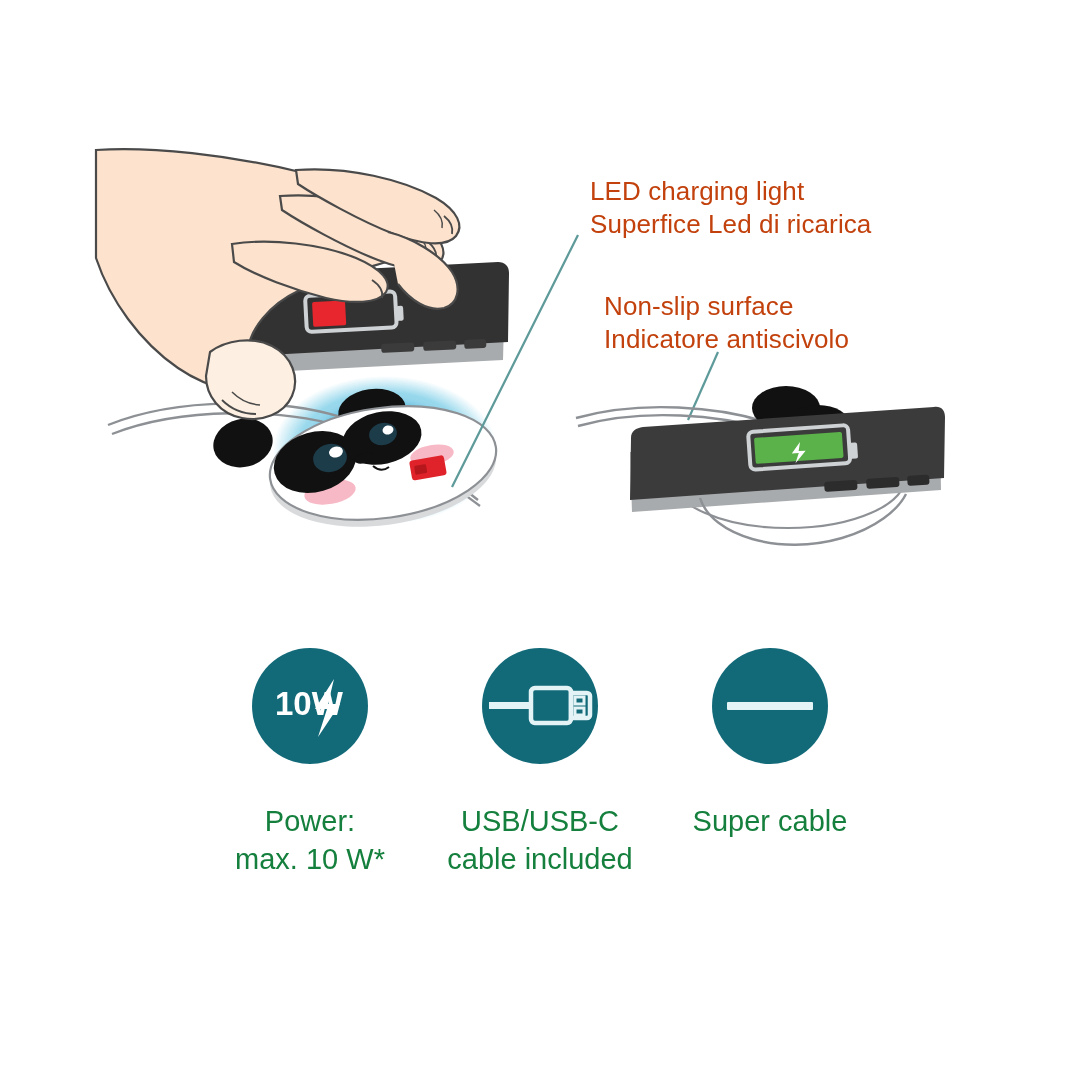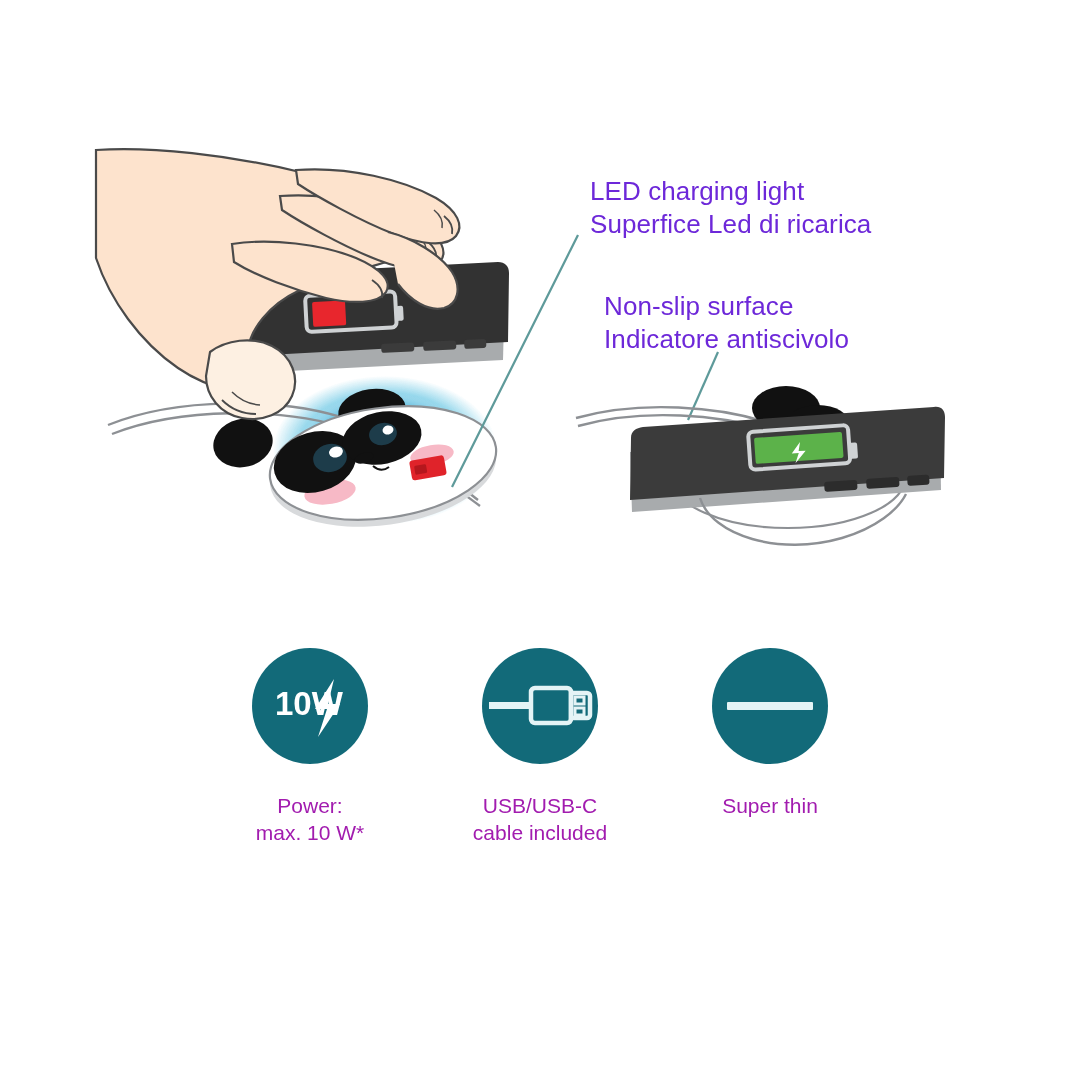--- a/index.html
+++ b/index.html
@@ -30,21 +30,21 @@
     width: 1080px;
     height: 620px;
   }
   #illustration svg {
     display: block;
   }
 
   
   .callout {
     position: absolute;
-    color: #6d28d9;
+    color: #c2410c;
     font-size: 26px;
     line-height: 1.28;
     letter-spacing: 0.1px;
     white-space: nowrap;
   }
   #callout-led {
     left: 590px;
     top: 175px;
   }
   #callout-nonslip {
@@ -80,24 +80,24 @@
     display: flex;
     align-items: center;
     justify-content: center;
     position: relative;
   }
   .feature-badge svg {
     display: block;
     overflow: visible;
   }
   .feature-caption {
-    margin-top: 28px;
+    margin-top: 39px;
     text-align: center;
-    color: #a21caf;
-    font-size: 21px;
+    color: #15803d;
+    font-size: 29px;
     line-height: 1.3;
     white-space: pre-line;
   }
 </style>
 </head>
 <body>
 
 <div id="page">
 
   <div id="illustration">
@@ -287,18 +287,18 @@
 cable included</div>
     </div>
 
 
     <div class="feature">
       <div class="feature-badge">
         <svg width="110" height="110" viewBox="0 0 110 110">
           <rect x="12" y="51" width="86" height="8" rx="1" fill="#e4f4f6"></rect>
         </svg>
       </div>
-      <div class="feature-caption">Super thin</div>
+      <div class="feature-caption">Super cable</div>
     </div>
 
   </div>
 
 </div>
 
 </body></html>

